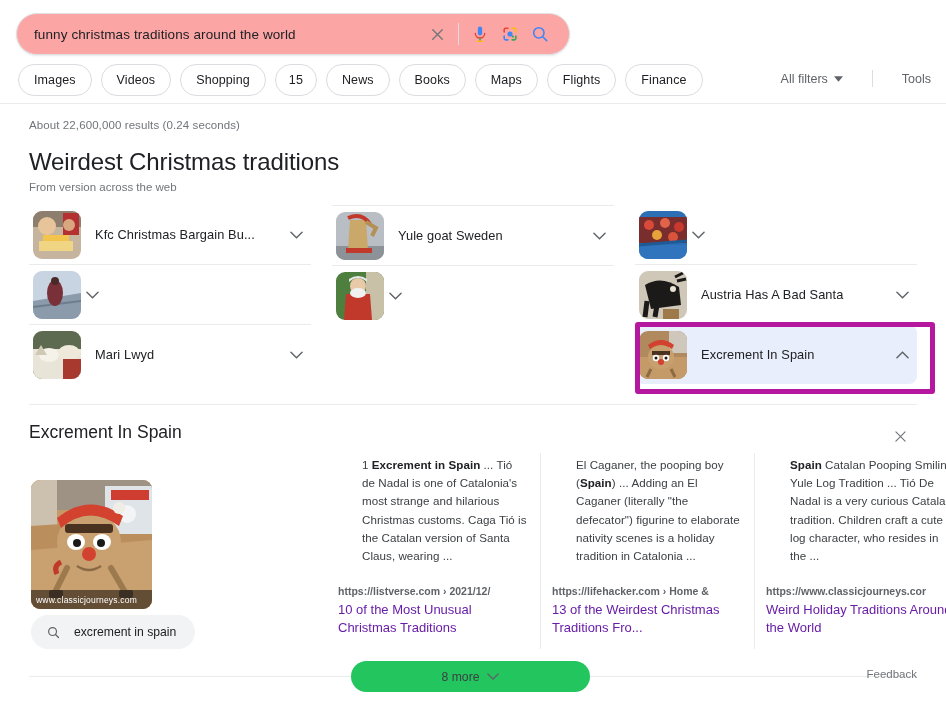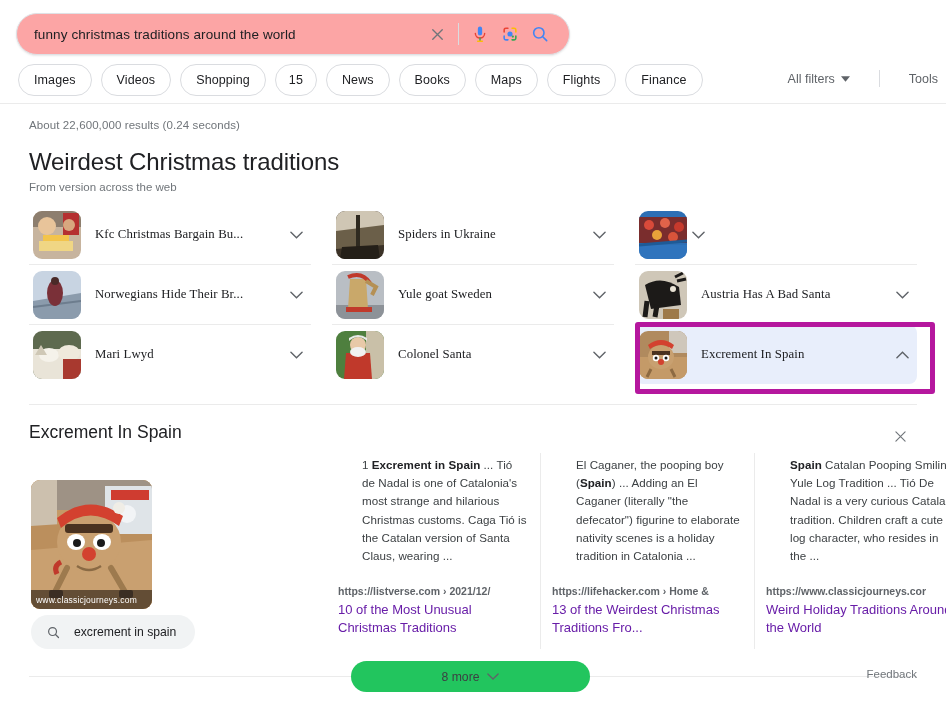--- a/index.html
+++ b/index.html
@@ -40,41 +40,41 @@
   .chips{position:absolute;left:18px;top:64px;display:flex;gap:9px;align-items:center;}
   .chip{
     height:30px;padding:0 15px;
     border:1px solid #dadce0;border-radius:16px;
     display:flex;align-items:center;justify-content:center;
     font-size:12.5px;color:#202124;background:#fff;cursor:pointer;
     white-space:nowrap;letter-spacing:.1px;
   }
   .chip.num{padding:0 13px;}
 
-  .topright{position:absolute;right:8px;top:70px;display:flex;align-items:center;gap:16px;}
+  .topright{position:absolute;right:15px;top:70px;display:flex;align-items:center;gap:16px;}
   .allfilters{display:flex;align-items:center;gap:6px;font-size:12.5px;color:#5f6368;cursor:pointer;}
   .vsep{width:1px;height:17px;background:#dadce0;margin:0 13px;}
   .tools{font-size:12.5px;color:#5f6368;cursor:pointer;}
 
   .topline{position:absolute;left:0;top:103px;width:946px;height:1px;background:#ebebeb;}
 
   
   .stats{position:absolute;left:29px;top:119px;font-size:11.5px;color:#70757a;letter-spacing:.1px;}
 
   
   .heading{position:absolute;left:29px;top:148px;font-size:24px;color:#202124;font-weight:400;letter-spacing:-.1px;}
   .subheading{position:absolute;left:29px;top:181px;font-size:11.5px;color:#70757a;}
 
   
   .grid{position:absolute;left:29px;top:205px;width:888px;display:flex;gap:21px;}
   .col{width:282px;}
   .trow{
     height:59px;display:flex;align-items:center;
     position:relative;cursor:pointer;border-radius:8px;
-    padding:0 4px;box-sizing:border-box;font-family:Liberation Serif, serif;
+    padding:0 4px;box-sizing:border-box;
   }
   .trow.sel{background:#e8eefb;}
   .tdiv{height:1px;background:#ebebeb;width:100%;}
   .thumb{
     width:48px;height:48px;border-radius:9px;flex:none;
     background-size:cover;background-position:center;
     overflow:hidden;position:relative;
   }
   .tlabel{
     flex:1;font-size:12.8px;color:#202124;
@@ -235,21 +235,20 @@
       <div class="trow">
         <div class="thumb">
           <svg width="48" height="48" viewBox="0 0 48 48">
               <rect width="48" height="48" fill="#c8d4e2"></rect>
               <path d="M0 30 L48 22 L48 48 L0 48Z" fill="#8b9bac"></path>
               <path d="M0 36 L48 30" stroke="#6d7d8e" stroke-width="2"></path>
               <ellipse cx="22" cy="22" rx="8" ry="13" fill="#7a3038"></ellipse>
               <circle cx="22" cy="10" r="4" fill="#4a2a28"></circle>
             </svg>
         </div>
-        <div class="tlabel">Norwegians Hide Their Br...</div>
         <div class="chev">
           <svg width="13" height="8" viewBox="0 0 14 8">
               <path d="M1 1 L7 7 L13 1" stroke="#5f6368" stroke-width="1.5" fill="none" stroke-linecap="round"></path>
             </svg>
         </div>
       </div>
       <div class="tdiv"></div>
       <div class="trow">
         <div class="thumb">
           <svg width="48" height="48" viewBox="0 0 48 48">
@@ -264,37 +263,20 @@
         <div class="tlabel">Mari Lwyd</div>
         <div class="chev">
           <svg width="13" height="8" viewBox="0 0 14 8">
               <path d="M1 1 L7 7 L13 1" stroke="#5f6368" stroke-width="1.5" fill="none" stroke-linecap="round"></path>
             </svg>
         </div>
       </div>
     </div>
 
     <div class="col">
-      <div class="trow">
-        <div class="thumb">
-          <svg width="48" height="48" viewBox="0 0 48 48">
-              <rect width="48" height="48" fill="#3b3227"></rect>
-              <rect width="48" height="20" fill="#cfc6b4"></rect>
-              <path d="M0 20 L48 14 L48 34 L0 38Z" fill="#6b5f49"></path>
-              <rect x="20" y="4" width="4" height="34" fill="#2f2a20"></rect>
-              <path d="M6 36 L42 34 L44 48 L4 48Z" fill="#241f18"></path>
-            </svg>
-        </div>
-        <div class="tlabel">Spiders in Ukraine</div>
-        <div class="chev">
-          <svg width="13" height="8" viewBox="0 0 14 8">
-              <path d="M1 1 L7 7 L13 1" stroke="#5f6368" stroke-width="1.5" fill="none" stroke-linecap="round"></path>
-            </svg>
-        </div>
-      </div>
       <div class="tdiv"></div>
       <div class="trow">
         <div class="thumb">
           <svg width="48" height="48" viewBox="0 0 48 48">
               <rect width="48" height="48" fill="#b9bec4"></rect>
               <rect y="34" width="48" height="14" fill="#8d9298"></rect>
               <path d="M14 8 L30 8 L32 38 L12 38Z" fill="#c9a86a"></path>
               <path d="M12 6 Q26 0 34 12" stroke="#c0392b" stroke-width="4" fill="none"></path>
               <rect x="10" y="36" width="26" height="5" fill="#c0392b"></rect>
               <path d="M30 10 L40 16 L36 24" stroke="#b59055" stroke-width="4" fill="none"></path>
@@ -312,21 +294,20 @@
         <div class="thumb">
           <svg width="48" height="48" viewBox="0 0 48 48">
               <rect width="48" height="48" fill="#4e7f3e"></rect>
               <rect x="30" y="0" width="18" height="48" fill="#c9c0a8"></rect>
               <path d="M10 22 L34 22 L36 48 L8 48Z" fill="#c0392b"></path>
               <circle cx="22" cy="14" r="8" fill="#e8c9a8"></circle>
               <path d="M13 10 Q22 2 31 10 L31 7 Q22 1 13 7Z" fill="#e8e8e8"></path>
               <ellipse cx="22" cy="21" rx="8" ry="5" fill="#f1f1f1"></ellipse>
             </svg>
         </div>
-        <div class="tlabel">Colonel Santa</div>
         <div class="chev">
           <svg width="13" height="8" viewBox="0 0 14 8">
               <path d="M1 1 L7 7 L13 1" stroke="#5f6368" stroke-width="1.5" fill="none" stroke-linecap="round"></path>
             </svg>
         </div>
       </div>
     </div>
 
     <div class="col">
       <div class="trow">

